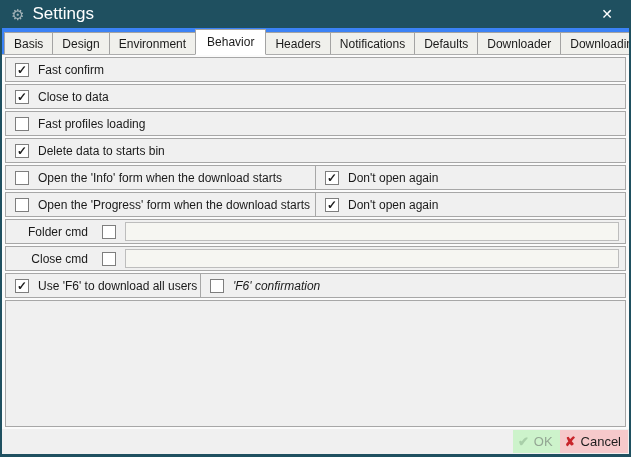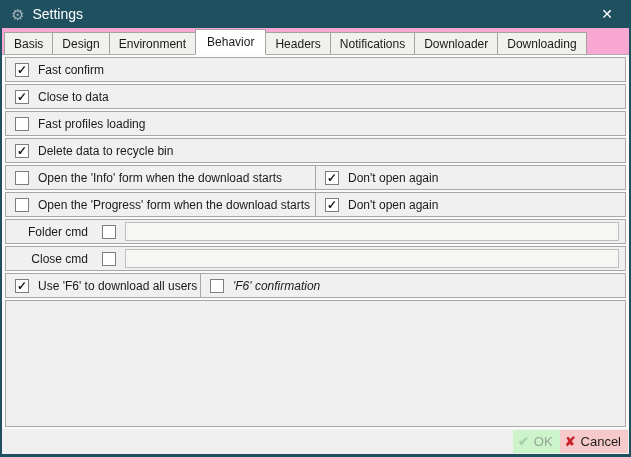--- a/index.html
+++ b/index.html
@@ -20,31 +20,31 @@
   }
   
   .titlebar {
     height: 28px; flex: 0 0 28px;
     background: #1f5060;
     color: #ffffff;
     display: flex; align-items: center;
     padding-left: 9px;
   }
   .gear { color: #a3b3b8; font-size: 15px; margin-right: 8px; line-height: 1; }
-  .win-title { font-size: 14px; }
+  .win-title { font-size: 17px; }
   .close-btn {
     margin-left: auto;
     width: 44px; height: 28px;
     display: flex; align-items: center; justify-content: center;
     color: #ffffff; font-size: 14px; cursor: default;
   }
   
   .tabstrip {
     height: 27px; flex: 0 0 27px;
-    background: #f9a8d4;
+    background: #3b82f6;
     display: flex; align-items: flex-end;
     padding-left: 2px;
     border-bottom: 1px solid #adadad;
   }
   .tab {
     height: 22px;
     display: flex; align-items: center;
     padding: 0 9px;
     background: #f0f0ec;
     border: 1px solid #a3a3a3;
@@ -148,20 +148,21 @@
     <span class="close-btn">✕</span>
   </div>
 
   <div class="tabstrip">
     <div class="tab">Basis</div>
     <div class="tab">Design</div>
     <div class="tab">Environment</div>
     <div class="tab active">Behavior</div>
     <div class="tab">Headers</div>
     <div class="tab">Notifications</div>
+    <div class="tab">Defaults</div>
     <div class="tab">Downloader</div>
     <div class="tab">Downloading</div>
 
   </div>
 
   <div class="content">
 
     <div class="row">
       <div class="cell cell-grow">
         <span class="cb checked">✓</span>
@@ -179,21 +180,21 @@
     <div class="row">
       <div class="cell cell-grow">
         <span class="cb"></span>
         <span>Fast profiles loading</span>
       </div>
     </div>
 
     <div class="row">
       <div class="cell cell-grow">
         <span class="cb checked">✓</span>
-        <span>Delete data to recycle bin</span>
+        <span>Delete data to starts bin</span>
       </div>
     </div>
 
     <div class="row">
       <div class="cell w-forms-left">
         <span class="cb"></span>
         <span>Open the 'Info' form when the download starts</span>
       </div>
       <div class="cell cell-grow">
         <span class="cb checked">✓</span>

